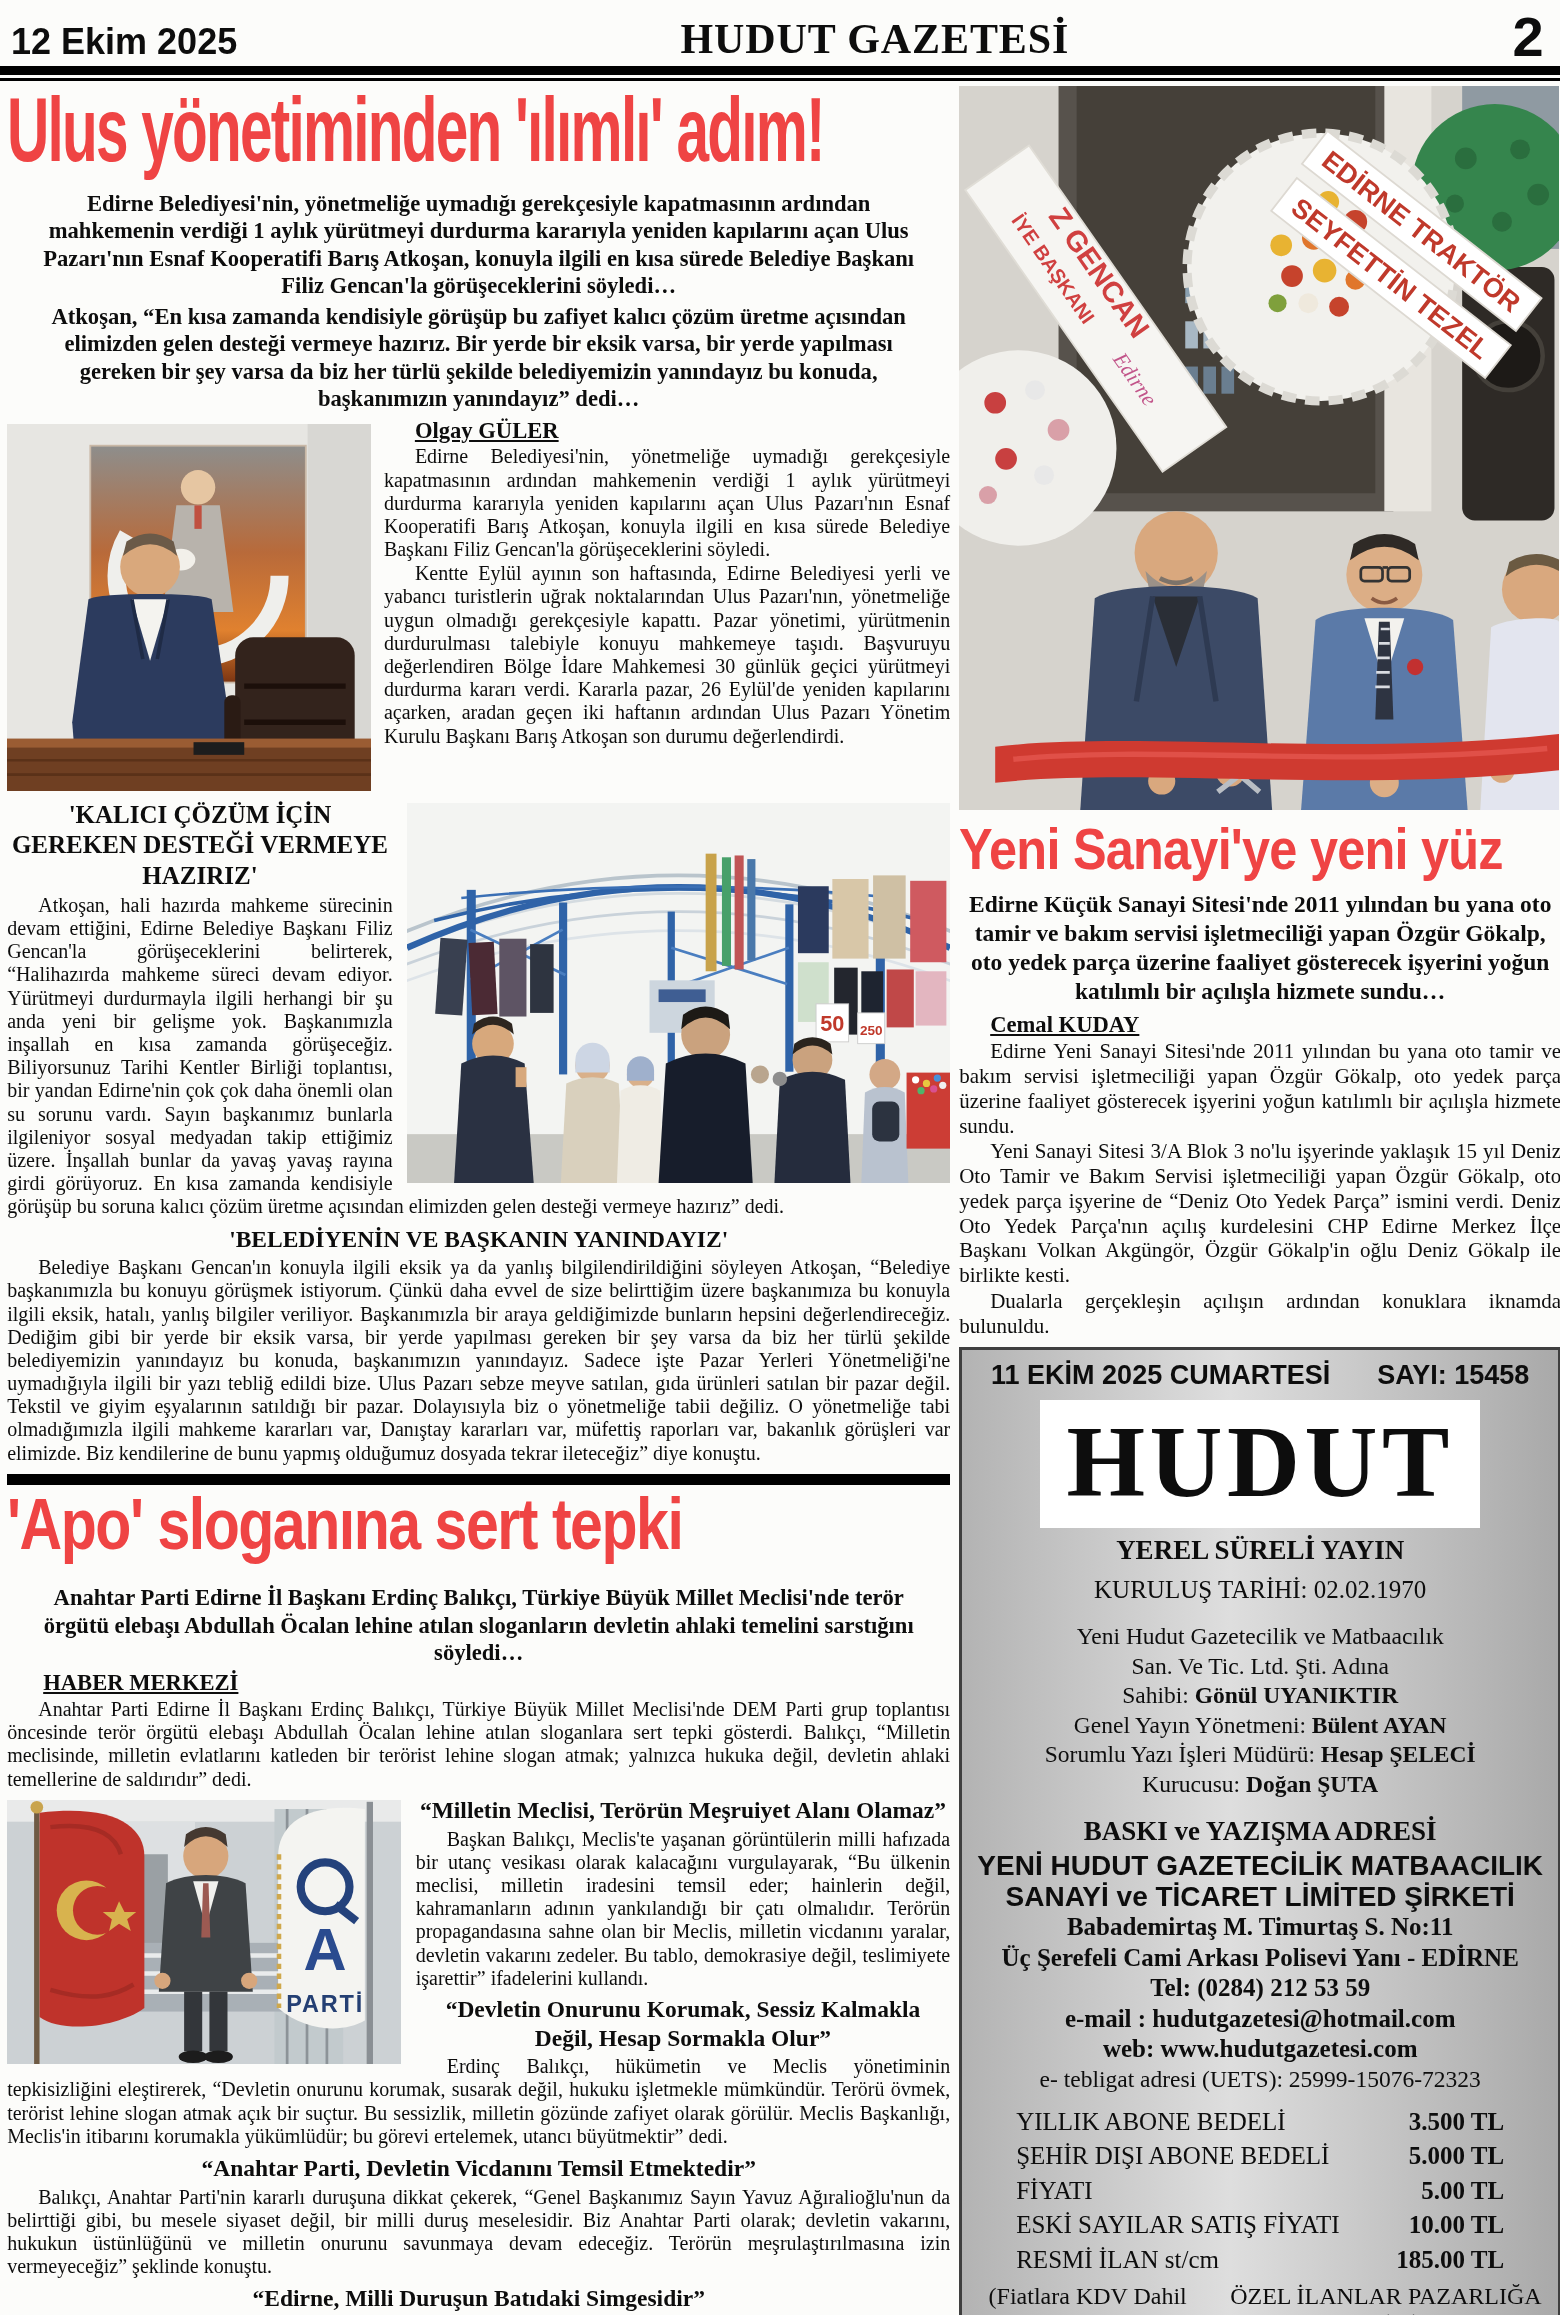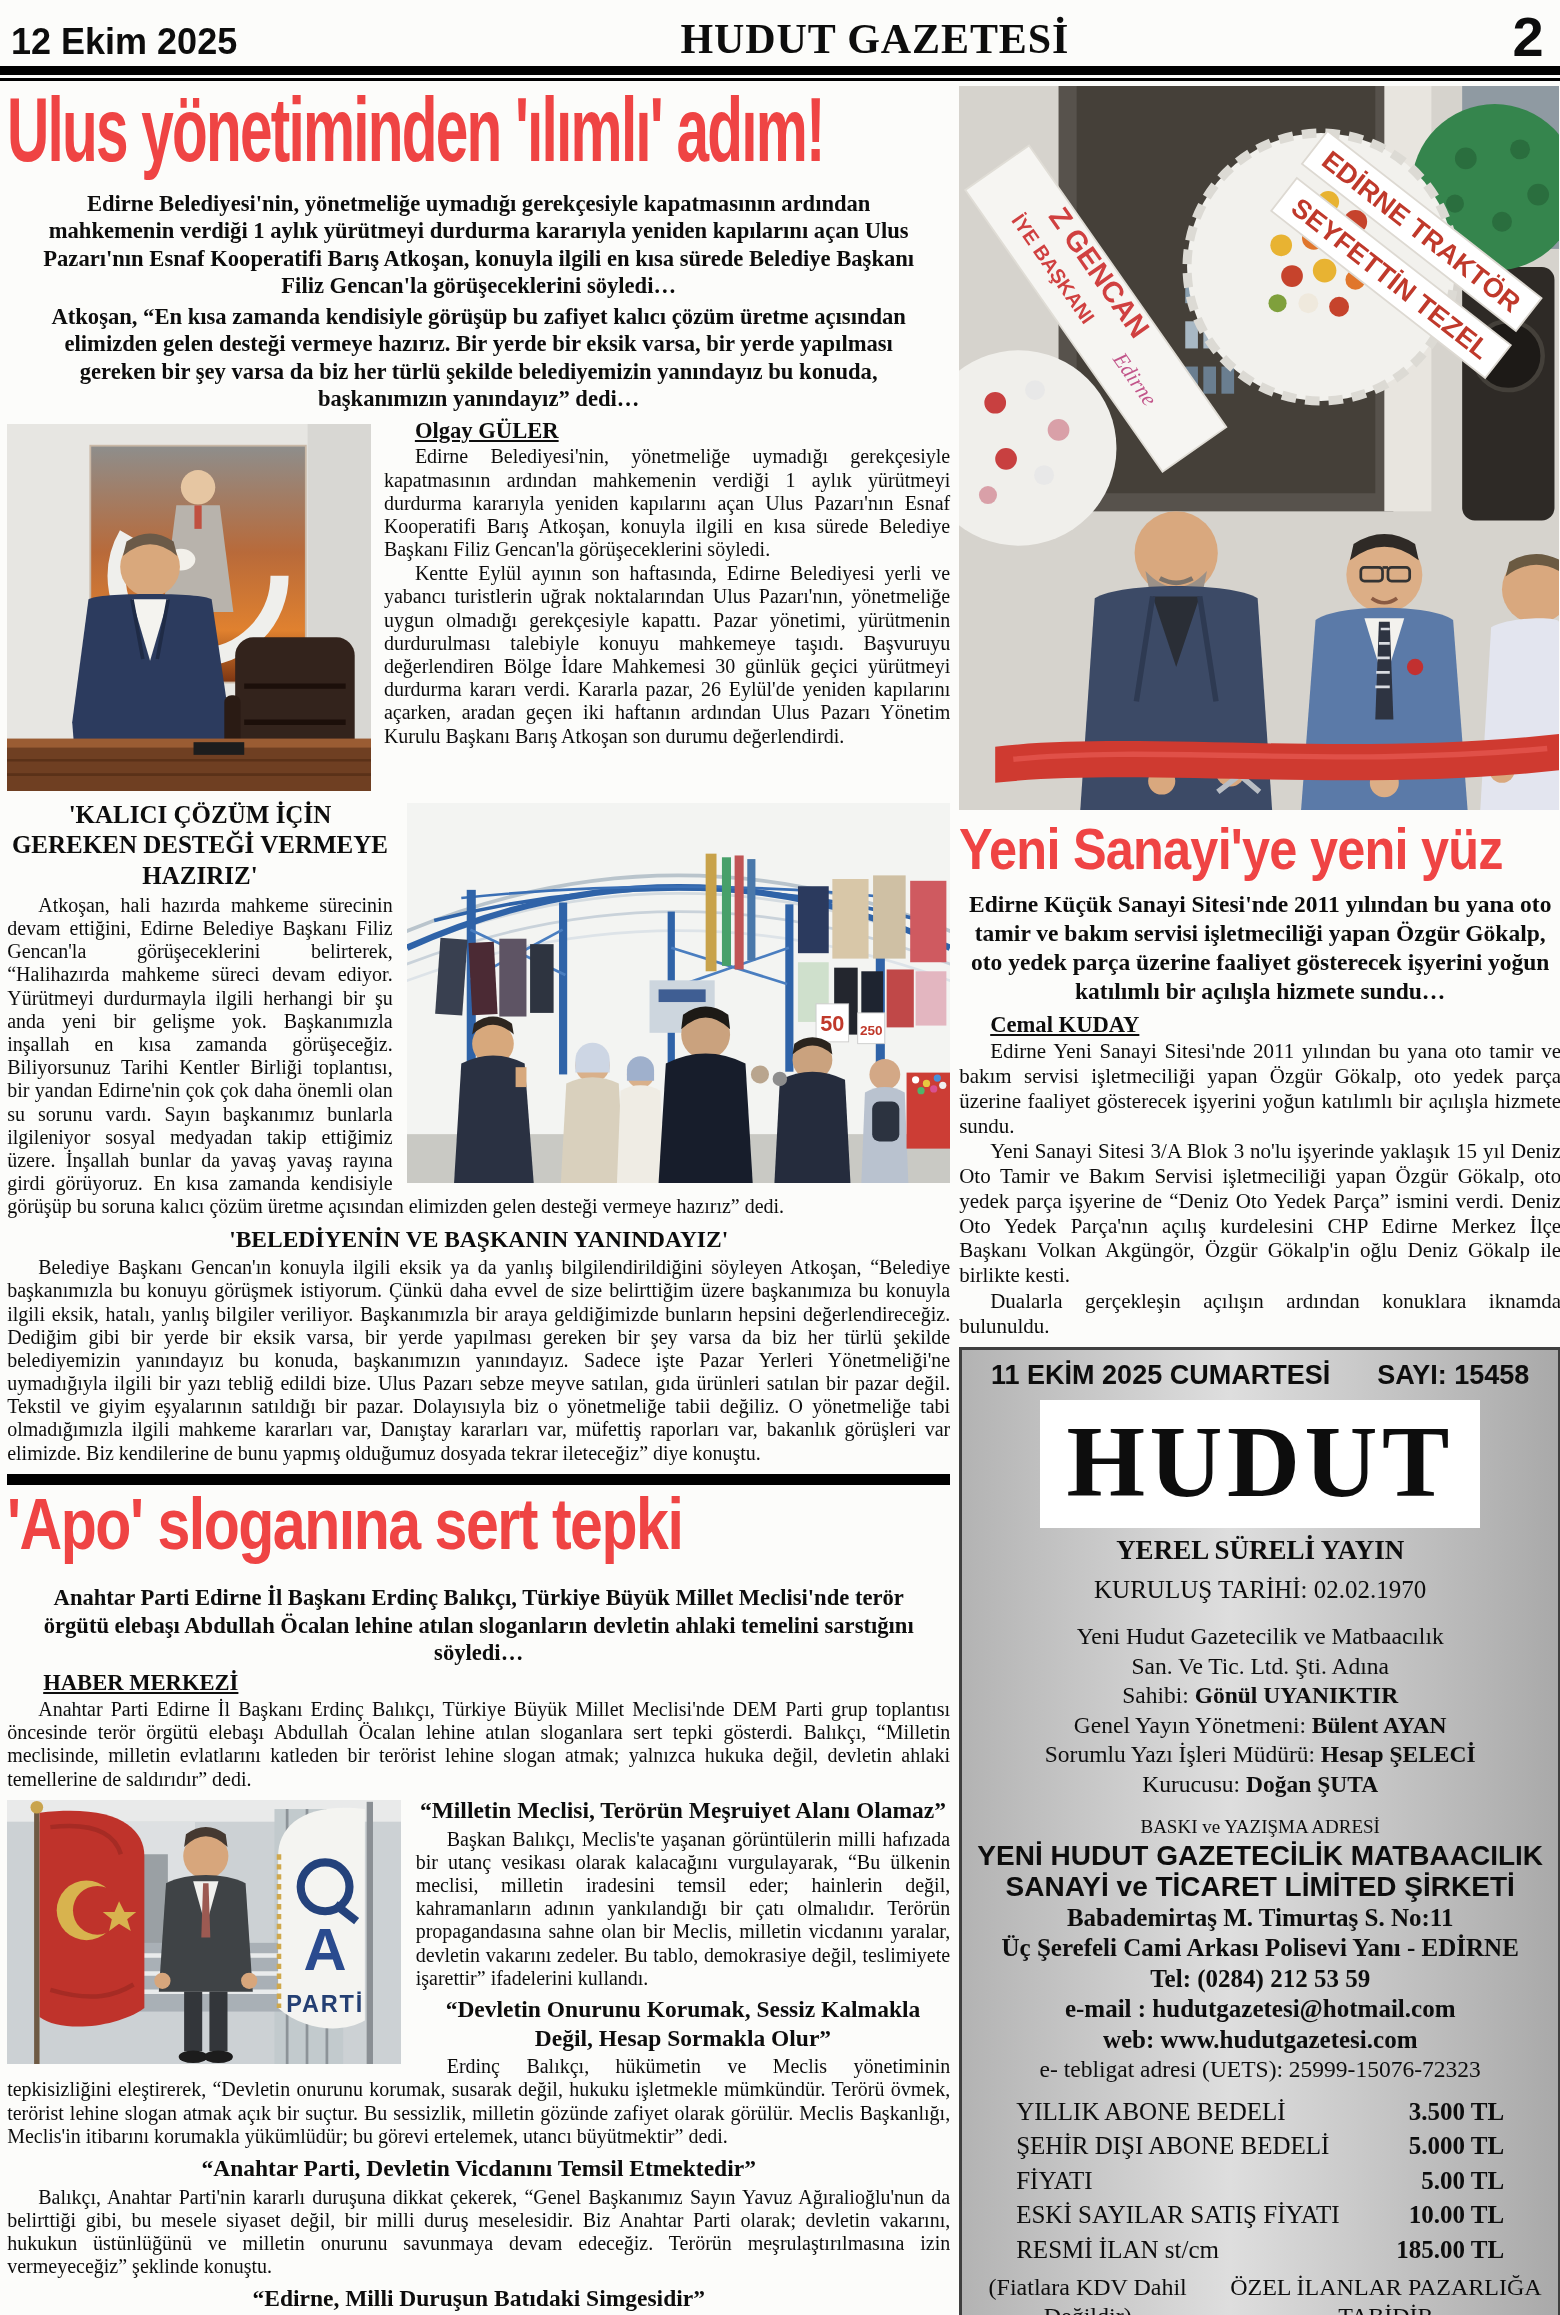--- a/index.html
+++ b/index.html
@@ -57,21 +57,21 @@
   
   .mb { margin-top:9px; border:3.6px solid #3f3f3f; text-align:center;
         background:linear-gradient(90deg,#b3b3b3 0%,#dedede 45%,#a9a9a9 100%);
         padding:11px 9px 7.2px; font-size:23.5px; line-height:1.22; }
   .mb-daterow { display:flex; justify-content:center; gap:47px; font:bold 27px/1.1 "Liberation Sans",sans-serif; }
   .mb-logo { background:#fff; width:440px; margin:9px auto 5.4px; padding:8px 0 11px; }
   .mb-logo span { font:bold 101px/1.08 "Liberation Serif",serif; letter-spacing:4.5px; }
   .mb-type  { font-weight:bold; font-size:27px; margin:0 0 9px; }
   .mb-found { font-size:25px; margin-bottom:16.3px; }
   .mb-line  { margin:0.9px 0; }
-  .mb-baski { font-size:19px; margin:16.3px 0 1.8px; }
+  .mb-baski { font-size:27px; margin:16.3px 0 1.8px;font-weight:bold; }
   .mb-co    { font:bold 28px/1.12 "Liberation Sans",sans-serif; }
   .mb-addr  { font-weight:bold; font-size:25px; }
   .mb-uets  { font-size:23.5px; }
   .mb-prices { width:488px; margin:11px auto 0; }
   .mb-pricerow { display:flex; justify-content:space-between; font-size:25px; line-height:1.38; }
   .mb-pricerow .v { font-weight:bold; }
   .mb-foot { display:flex; justify-content:space-between; font-size:24px; margin-top:5.4px; padding:0 1.8px;gap:22px; }
 </style>
 </head>
 <body>

